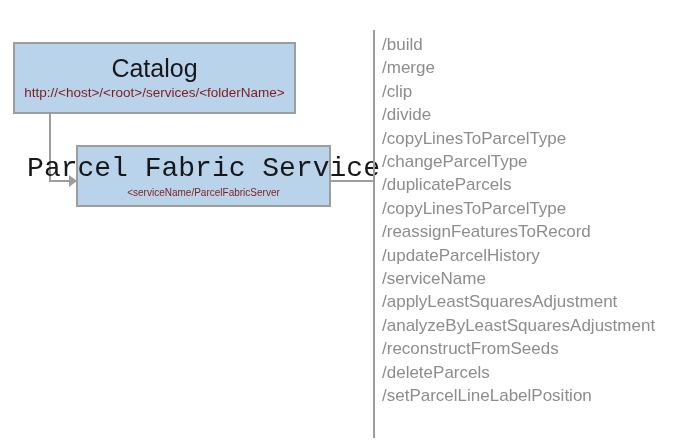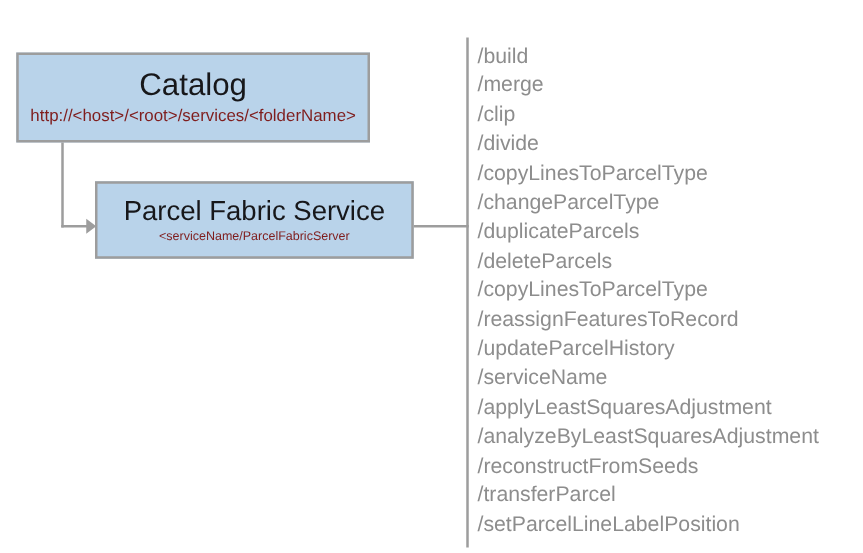--- a/index.html
+++ b/index.html
@@ -56,22 +56,23 @@
     font-size: 13.5px;
   }
 
   #service-node {
     left: 76px;
     top: 145px;
     width: 255px;
     height: 62px;
   }
   #service-node .node-title {
-    font-size: 22px;
+    font-size: 28px;
     margin-bottom: 3px;
+    font-family: Liberation Mono, monospace;
   }
   #service-node .node-subtitle {
     font-size: 10px;
   }
 
   
   .conn {
     position: absolute;
     background: #9d9d9d;
   }
@@ -152,25 +153,24 @@
   <div id="operations-divider"></div>
 
   <ul id="operations-list">
     <li>/build</li>
     <li>/merge</li>
     <li>/clip</li>
     <li>/divide</li>
     <li>/copyLinesToParcelType</li>
     <li>/changeParcelType</li>
     <li>/duplicateParcels</li>
-    <li>/deleteParcels</li>
     <li>/copyLinesToParcelType</li>
     <li>/reassignFeaturesToRecord</li>
     <li>/updateParcelHistory</li>
     <li>/serviceName</li>
     <li>/applyLeastSquaresAdjustment</li>
     <li>/analyzeByLeastSquaresAdjustment</li>
     <li>/reconstructFromSeeds</li>
-    <li>/transferParcel</li>
+    <li>/deleteParcels</li>
     <li>/setParcelLineLabelPosition</li>
   </ul>
 
 </div>
 
 </body></html>

